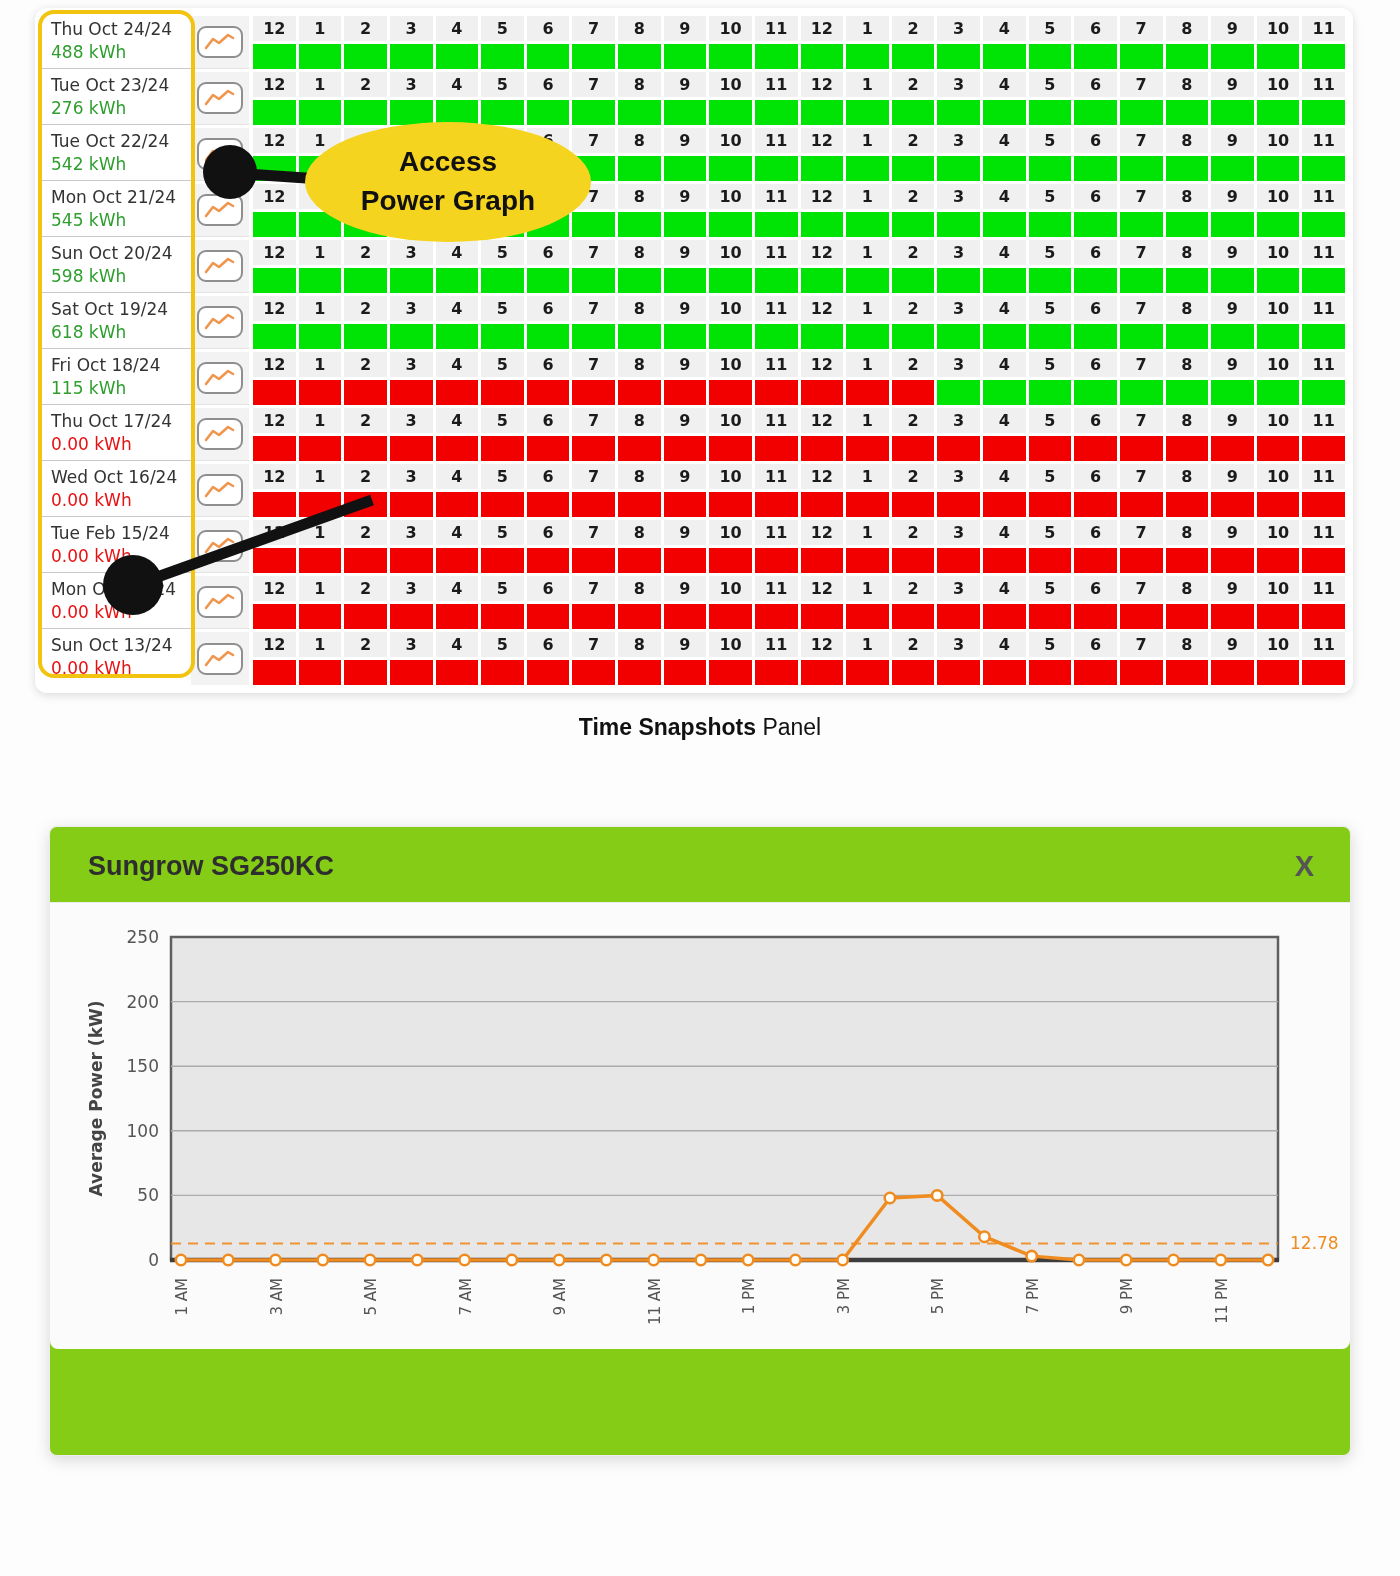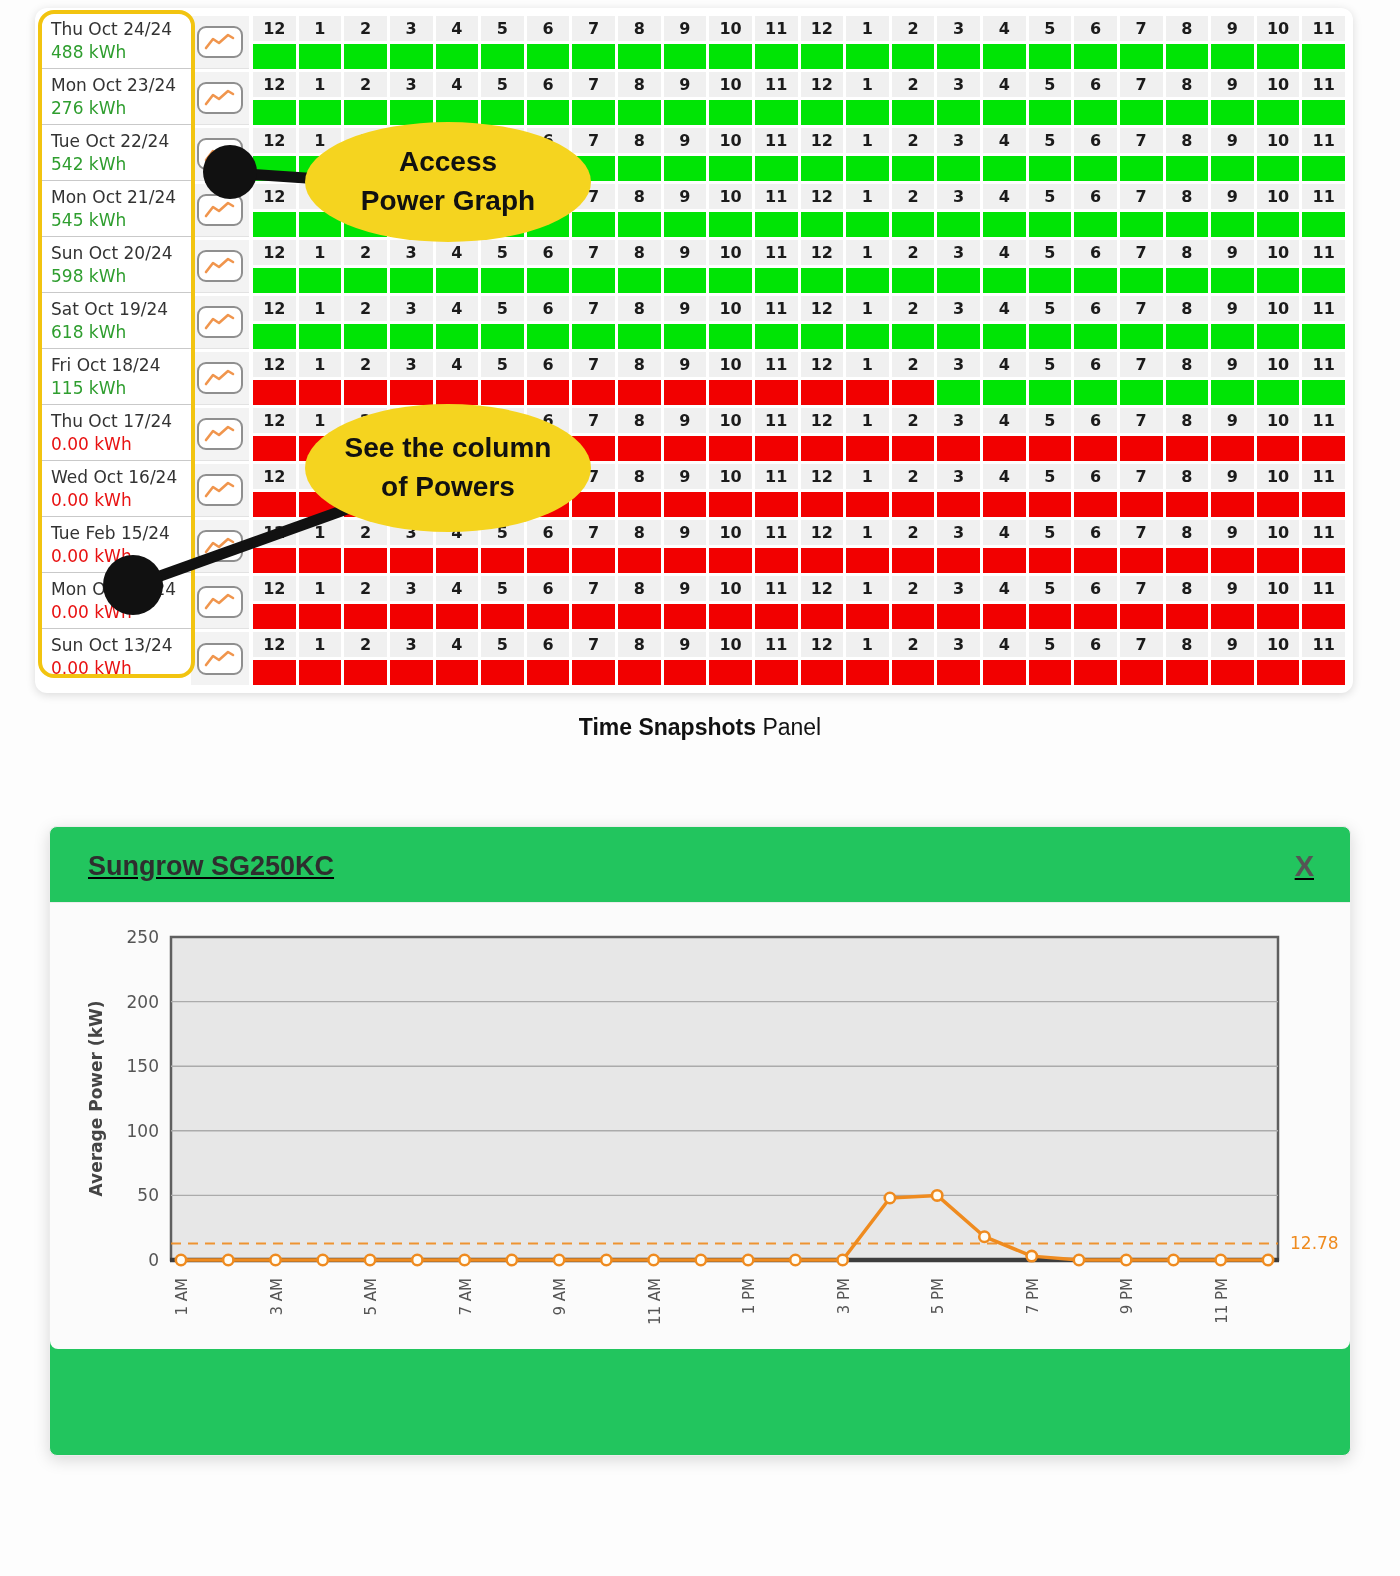--- a/index.html
+++ b/index.html
@@ -50,23 +50,22 @@
 
   
   .caption { position:absolute; width:100%; text-align:center; font-family:"Liberation Sans", sans-serif; font-size:23px; color:#111; }
   .caption-1 { top:714px; }
   .caption-2 { top:1488px; }
   .caption b { font-weight:bold; }
 
   
   .modal {
     position:absolute; left:49px; top:826px; width:1302px; height:630px;
-    background:#22c55e; border-radius:8px; border:1px solid #ececec;
+    background:#84cc16; border-radius:8px; border:1px solid #ececec;
     box-shadow:0 4px 16px rgba(0,0,0,.15);
-    text-decoration:underline;
   }
   .modal-header {
     display:flex; justify-content:space-between; align-items:center;
     padding:24px 36px 20px 38px; border-bottom:1px solid #ececec;
   }
   .modal-title { font-family:"Liberation Sans", sans-serif; font-weight:bold; font-size:27px; color:#2e2e2e; }
   .modal-close { font-family:"Liberation Sans", sans-serif; font-weight:bold; font-size:29px; color:#555; background:none; border:none; cursor:pointer; line-height:1; }
   .modal-body { background:#fbfbfb; border-radius:0 0 8px 8px; padding-top:22px; }
   .chart-title { text-align:center; font-family:"Liberation Sans", sans-serif; font-weight:bold; font-size:24px; color:#161616; margin-bottom:14px; }
 </style>
@@ -183,21 +182,21 @@
               <div class="hour-block" style="background: rgb(0, 228, 5);"></div>
             </div>
             <div class="hour-col">
               <div class="hour-label">11</div>
               <div class="hour-block" style="background: rgb(0, 228, 5);"></div>
             </div>
           </div>
         </div>
         <div class="day-row">
           <div class="day-cell">
-            <div class="day-date">Mon Oct 23/24</div>
+            <div class="day-date">Tue Oct 23/24</div>
             <div class="day-energy" style="color: rgb(47, 158, 47);">276 kWh</div>
           </div>
           <div class="btn-col">
             <button class="graph-btn">
               <svg width="34" height="20" viewBox="0 0 34 20" fill="none">
                 <polyline points="3,16 10,7 16,11 25,3 30,6" stroke="#f0954d" stroke-width="2.6" stroke-linecap="round" stroke-linejoin="round"></polyline>
               </svg>
             </button>
           </div>
           <div class="hours">
@@ -1417,24 +1416,20 @@
   <svg class="overlay-svg">
     <line x1="232" y1="173" x2="350" y2="181" stroke="#111" stroke-width="11"></line>
     <circle cx="230" cy="172" r="27" fill="#111"></circle>
     <line x1="135" y1="585" x2="372" y2="500" stroke="#111" stroke-width="11"></line>
     <circle cx="133" cy="585" r="30" fill="#111"></circle>
   </svg>
 
   <div class="callout callout-1">
     <span>Access</span>
     <span>Power Graph</span>
-  </div>
-  <div class="callout callout-2">
-    <span>See the column</span>
-    <span>of Powers</span>
   </div>
 
   <div class="caption caption-1">
     <b>Time Snapshots</b><span> Panel</span>
   </div>
 
   <section class="modal">
     <div class="modal-header">
       <div class="modal-title">Sungrow SG250KC</div>
       <button class="modal-close">X</button>

